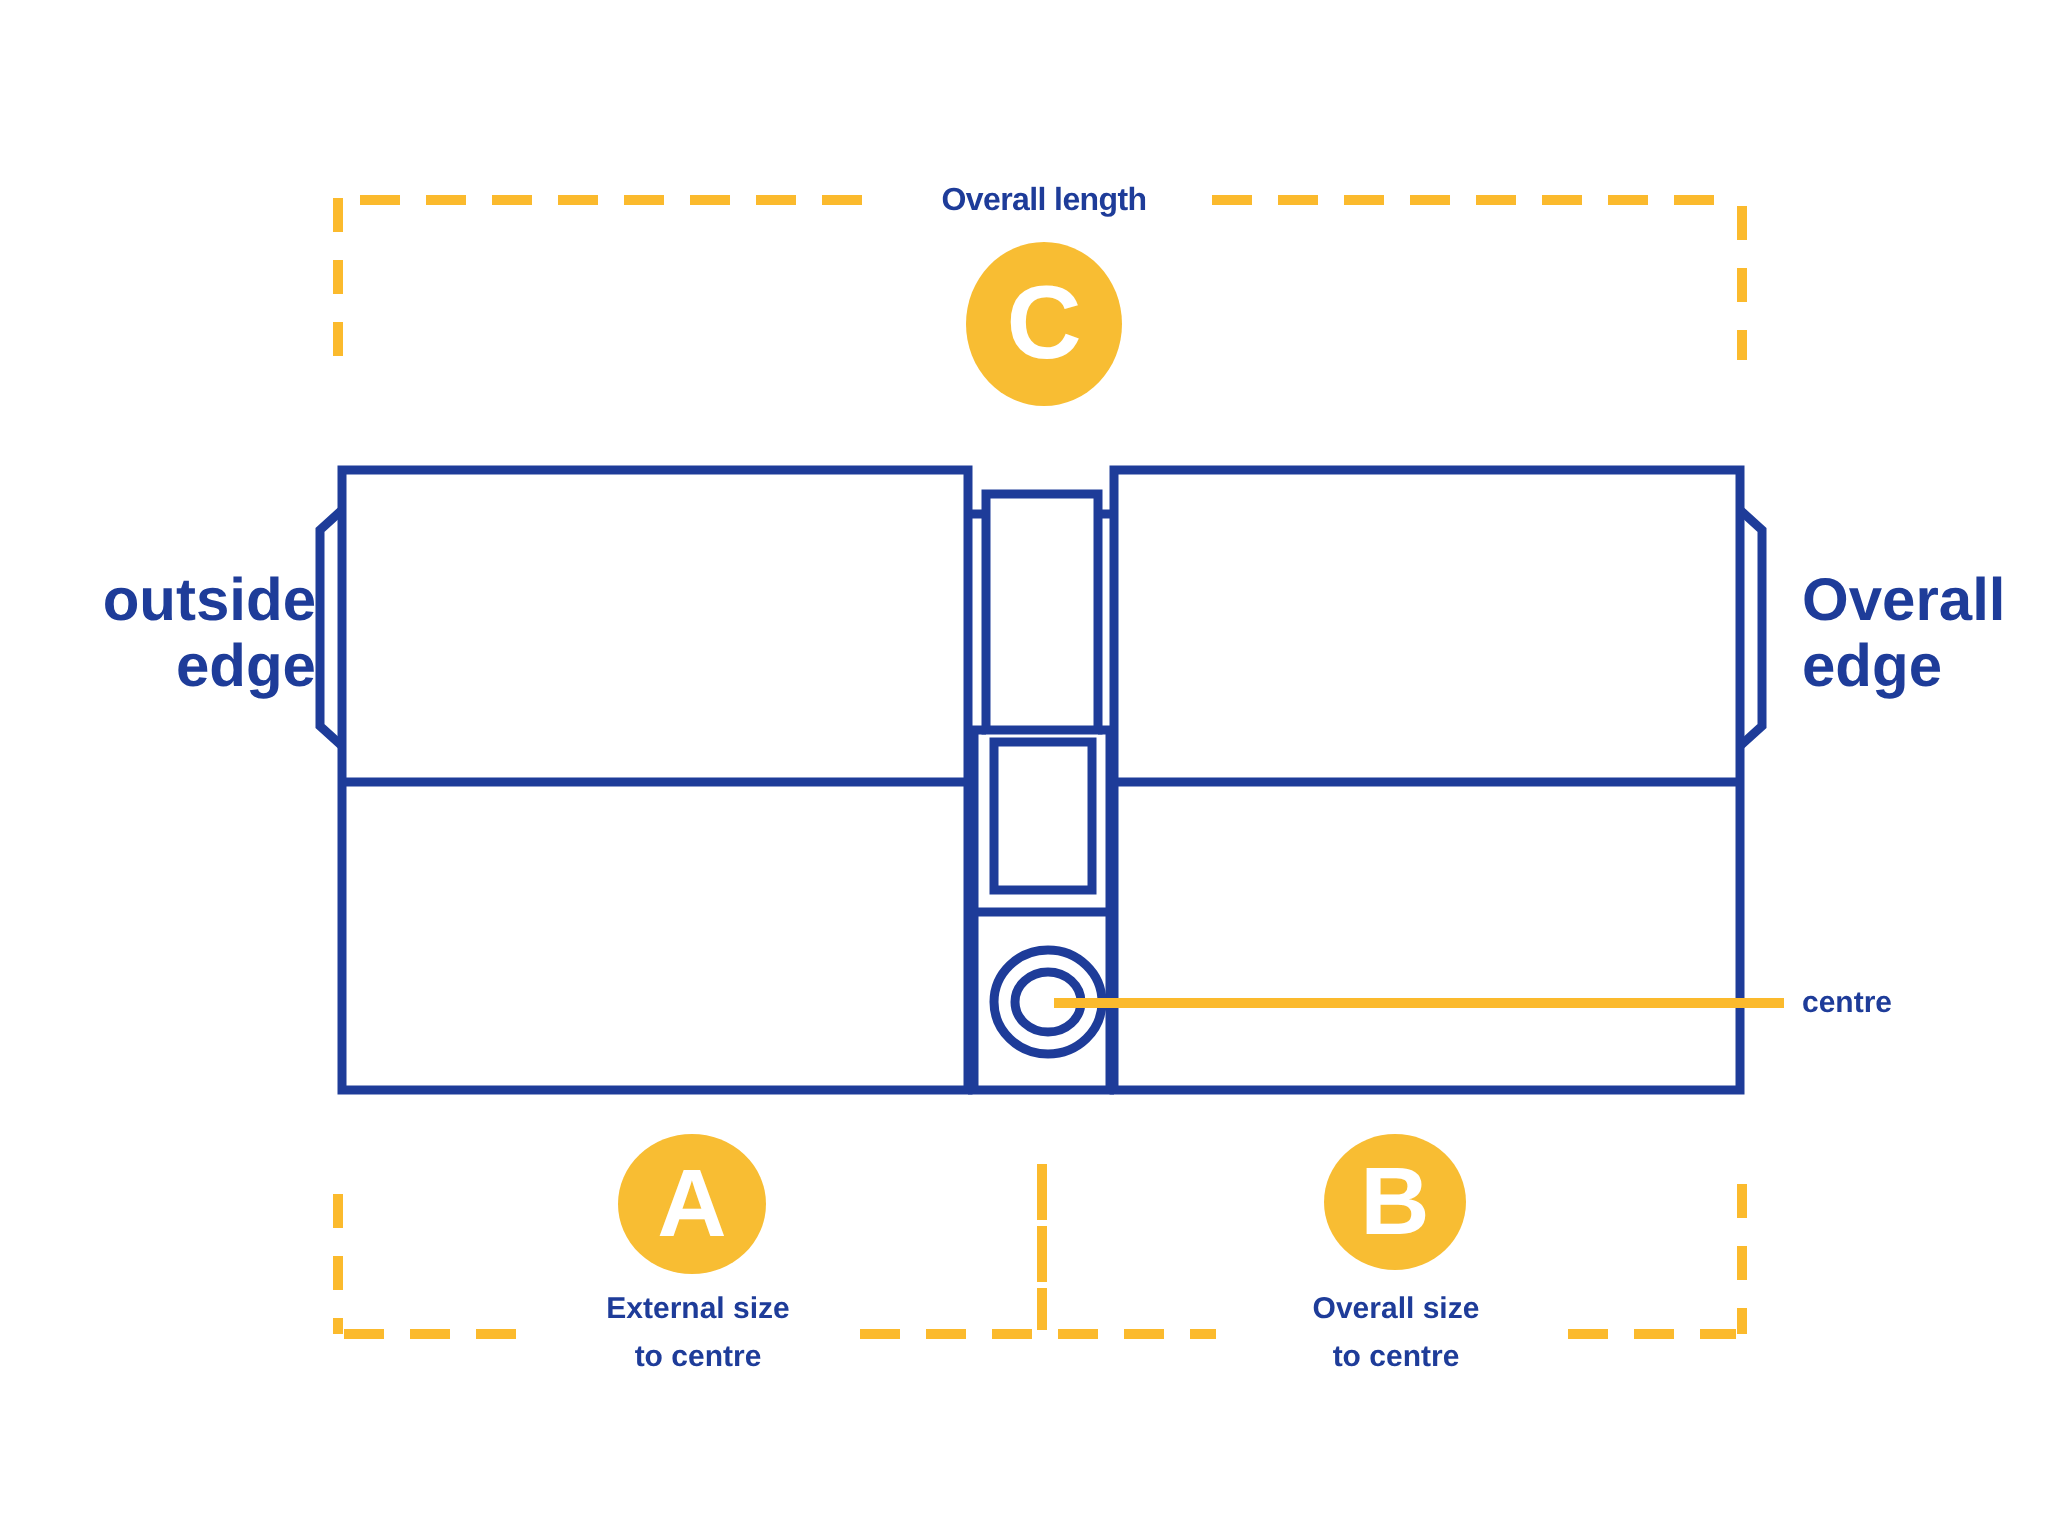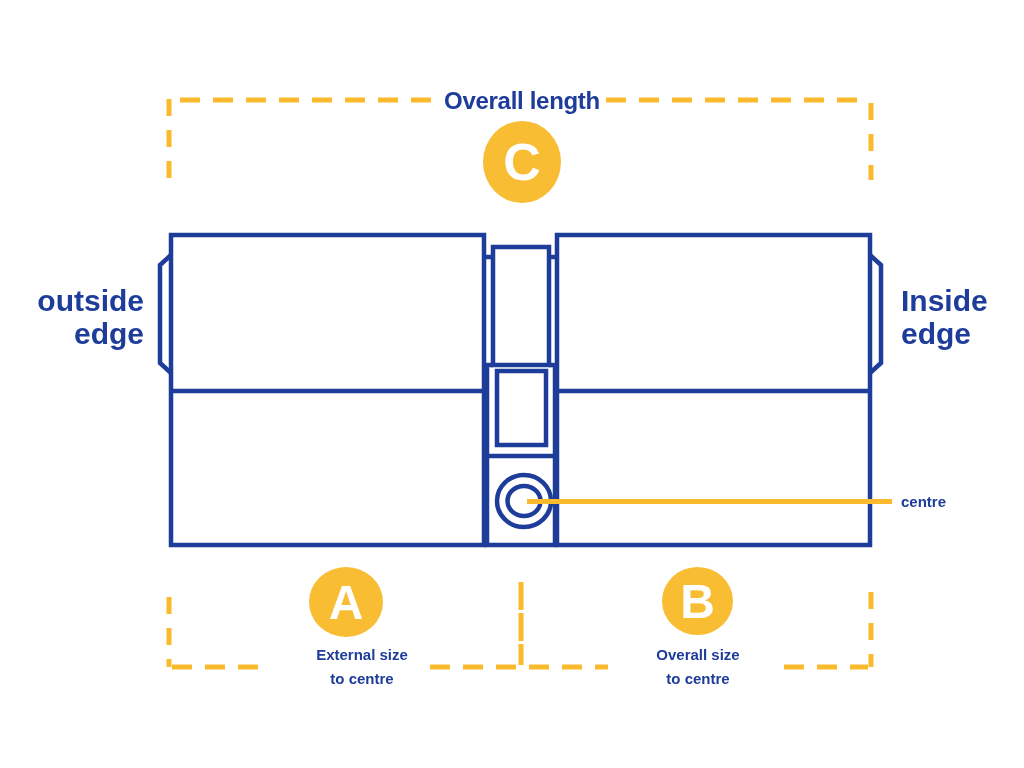--- a/index.html
+++ b/index.html
@@ -5,21 +5,21 @@
   html,body{margin:0;padding:0;background:#fff;}
   .stage{
     position:relative;width:1024px;height:768px;background:#fff;overflow:hidden;
     font-family:"Liberation Sans",sans-serif;
   }
   .stage svg{position:absolute;left:0;top:0;}
   .blue-label{
     position:absolute;color:var(--line-blue,#1e3c99);font-weight:bold;
   }
   .lbl-big{font-size:30px;line-height:33px;}
-  .lbl-mid{font-size:24px;line-height:26px;letter-spacing:-0.3px;}
+  .lbl-mid{font-size:16px;line-height:26px;letter-spacing:-0.3px;}
   .lbl-small{font-size:15px;line-height:24px;}
   .badge{
     position:absolute;background:var(--badge-yellow,#f8bd33);border-radius:50%;
     display:flex;align-items:center;justify-content:center;
     color:var(--badge-text,#ffffff);font-weight:bold;
   }
   .stroke-blue{stroke:var(--line-blue,#1e3c99);stroke-width:4.5;fill:none;}
   .stroke-blue-fill{stroke:var(--line-blue,#1e3c99);stroke-width:4.5;fill:#ffffff;}
   .stroke-yellow{stroke:var(--dash-yellow,#fbba2d);stroke-width:5;fill:none;}
   .txt-c{text-align:center;}
@@ -66,34 +66,34 @@
     <ellipse class="stroke-blue-fill" cx="524" cy="501" rx="27" ry="26"></ellipse>
     <ellipse class="stroke-blue-fill" cx="524" cy="501" rx="16.5" ry="15"></ellipse>
 
     <path class="stroke-yellow" d="M527,501.5 H892"></path>
   </svg>
 
   <div class="blue-label lbl-mid txt-c" style="left:437px;top:88px;width:170px;">Overall length</div>
 
   <div class="badge" style="left:483px;top:121px;width:78px;height:82px;font-size:52px;">C</div>
 
-  <div class="blue-label lbl-big txt-r" style="left:26px;top:284px;width:118px;">
+  <div class="blue-label lbl-big txt-r" style="left:40px;top:284px;width:118px;">
     <div>outside</div>
     <div>edge</div>
   </div>
 
   <div class="blue-label lbl-big txt-l" style="left:901px;top:284px;width:120px;">
-    <div>Inside</div>
+    <div>Overall</div>
     <div>edge</div>
   </div>
 
   <div class="blue-label lbl-small txt-l" style="left:901px;top:490px;width:110px;">centre</div>
 
   <div class="badge" style="left:309px;top:567px;width:74px;height:70px;font-size:48px;">A</div>
-  <div class="blue-label lbl-small txt-c" style="left:272px;top:643px;width:180px;">
+  <div class="blue-label lbl-small txt-c" style="left:259px;top:643px;width:180px;">
     <div>External size</div>
     <div>to centre</div>
   </div>
 
   <div class="badge" style="left:662px;top:567px;width:71px;height:68px;font-size:48px;">B</div>
   <div class="blue-label lbl-small txt-c" style="left:608px;top:643px;width:180px;">
     <div>Overall size</div>
     <div>to centre</div>
   </div>
 

